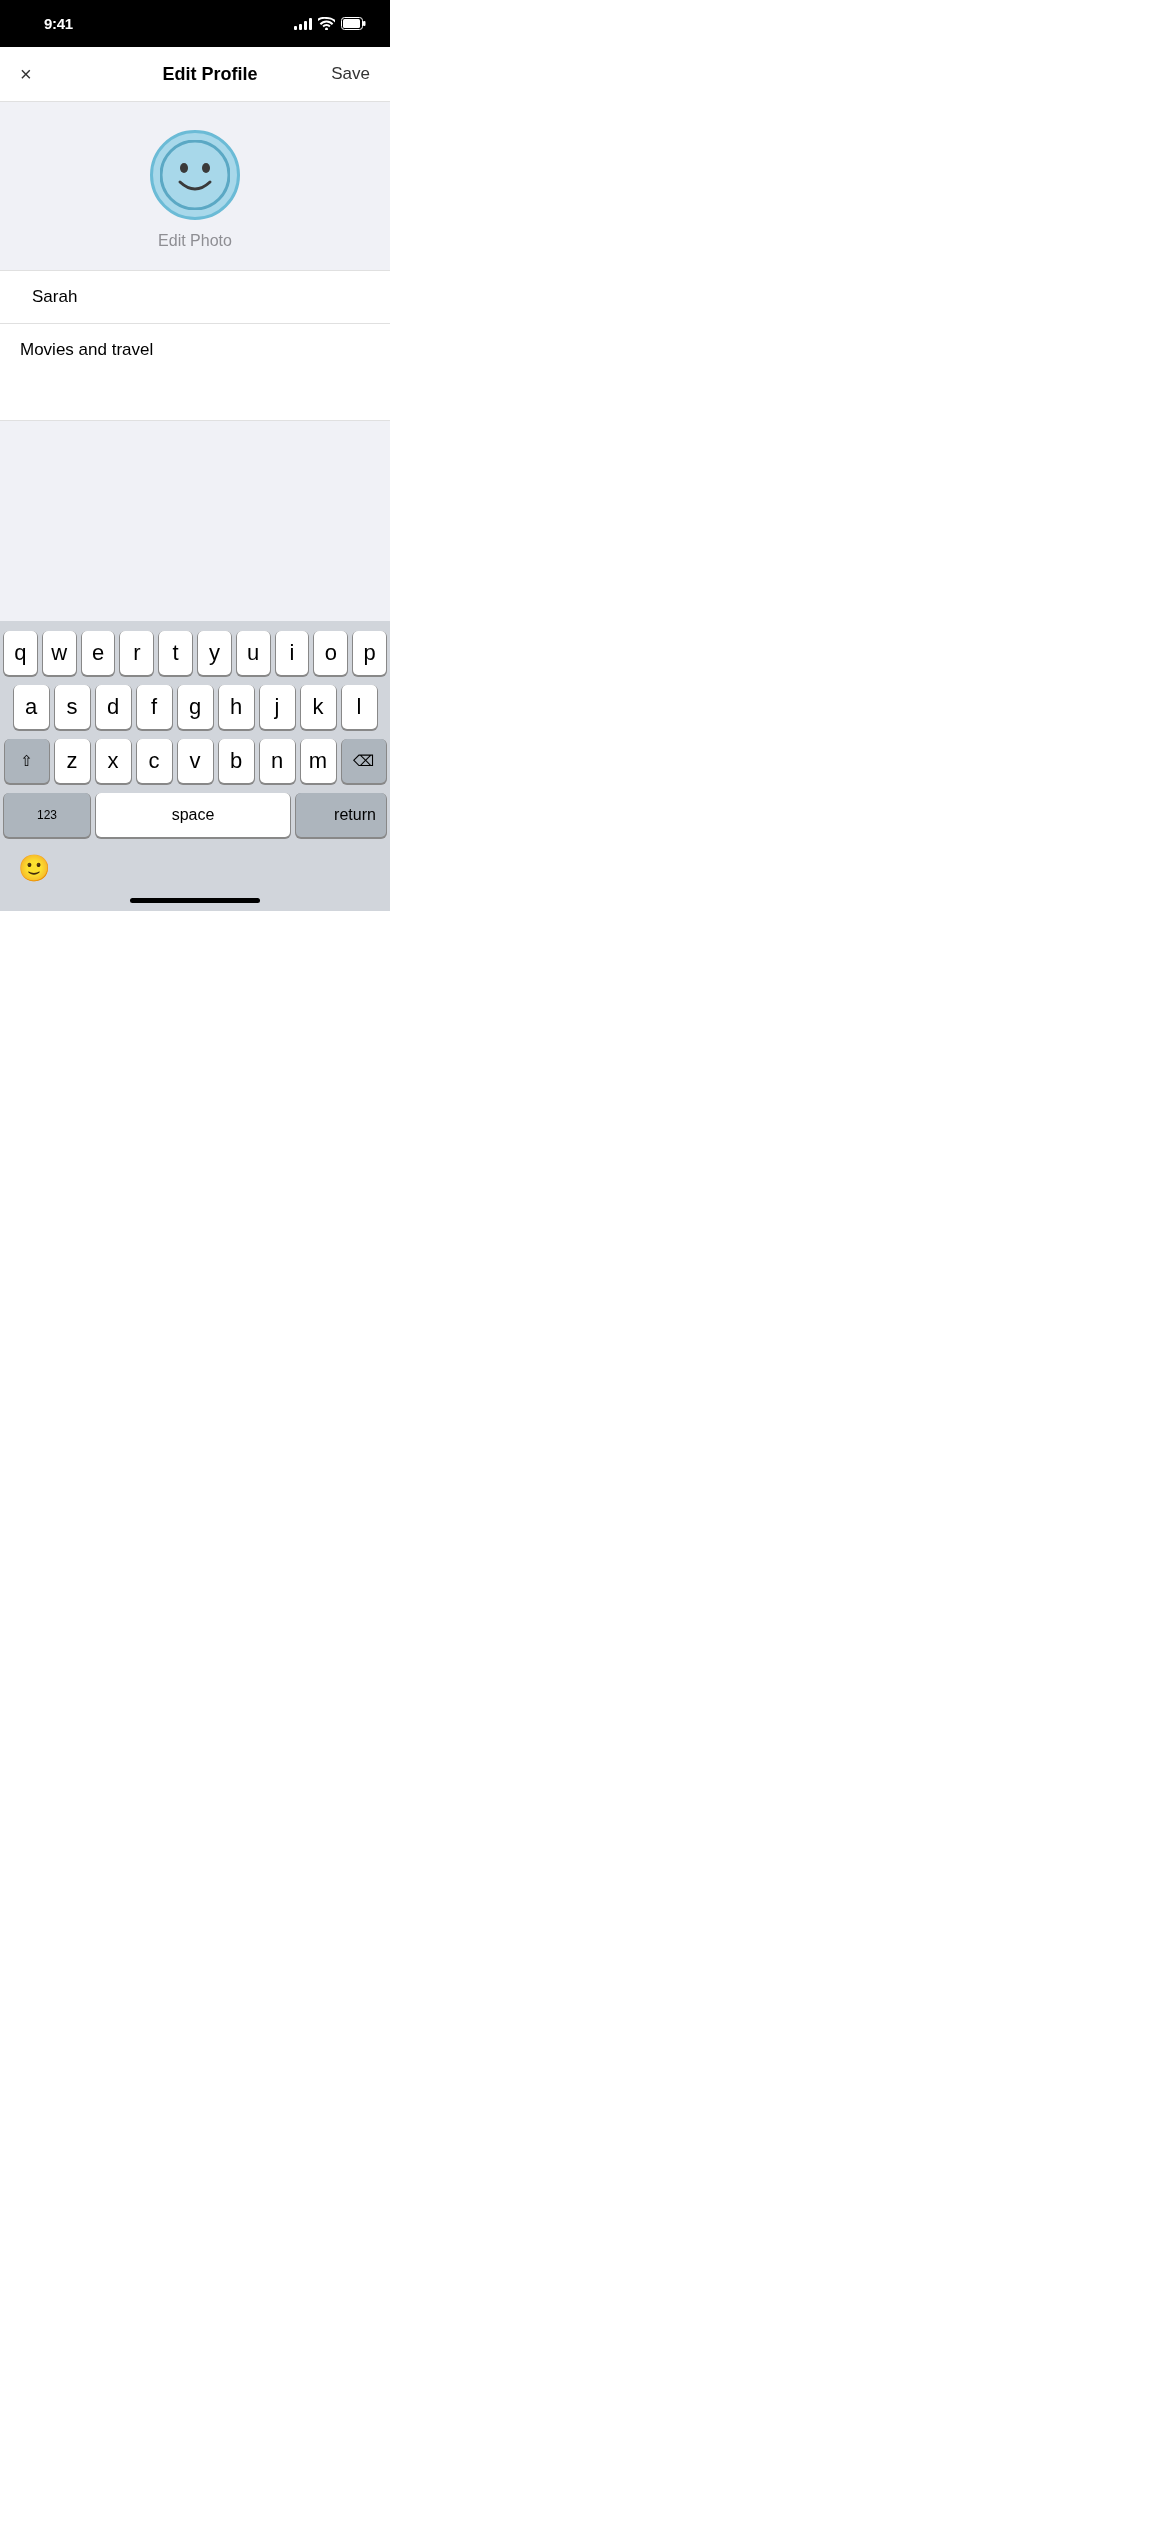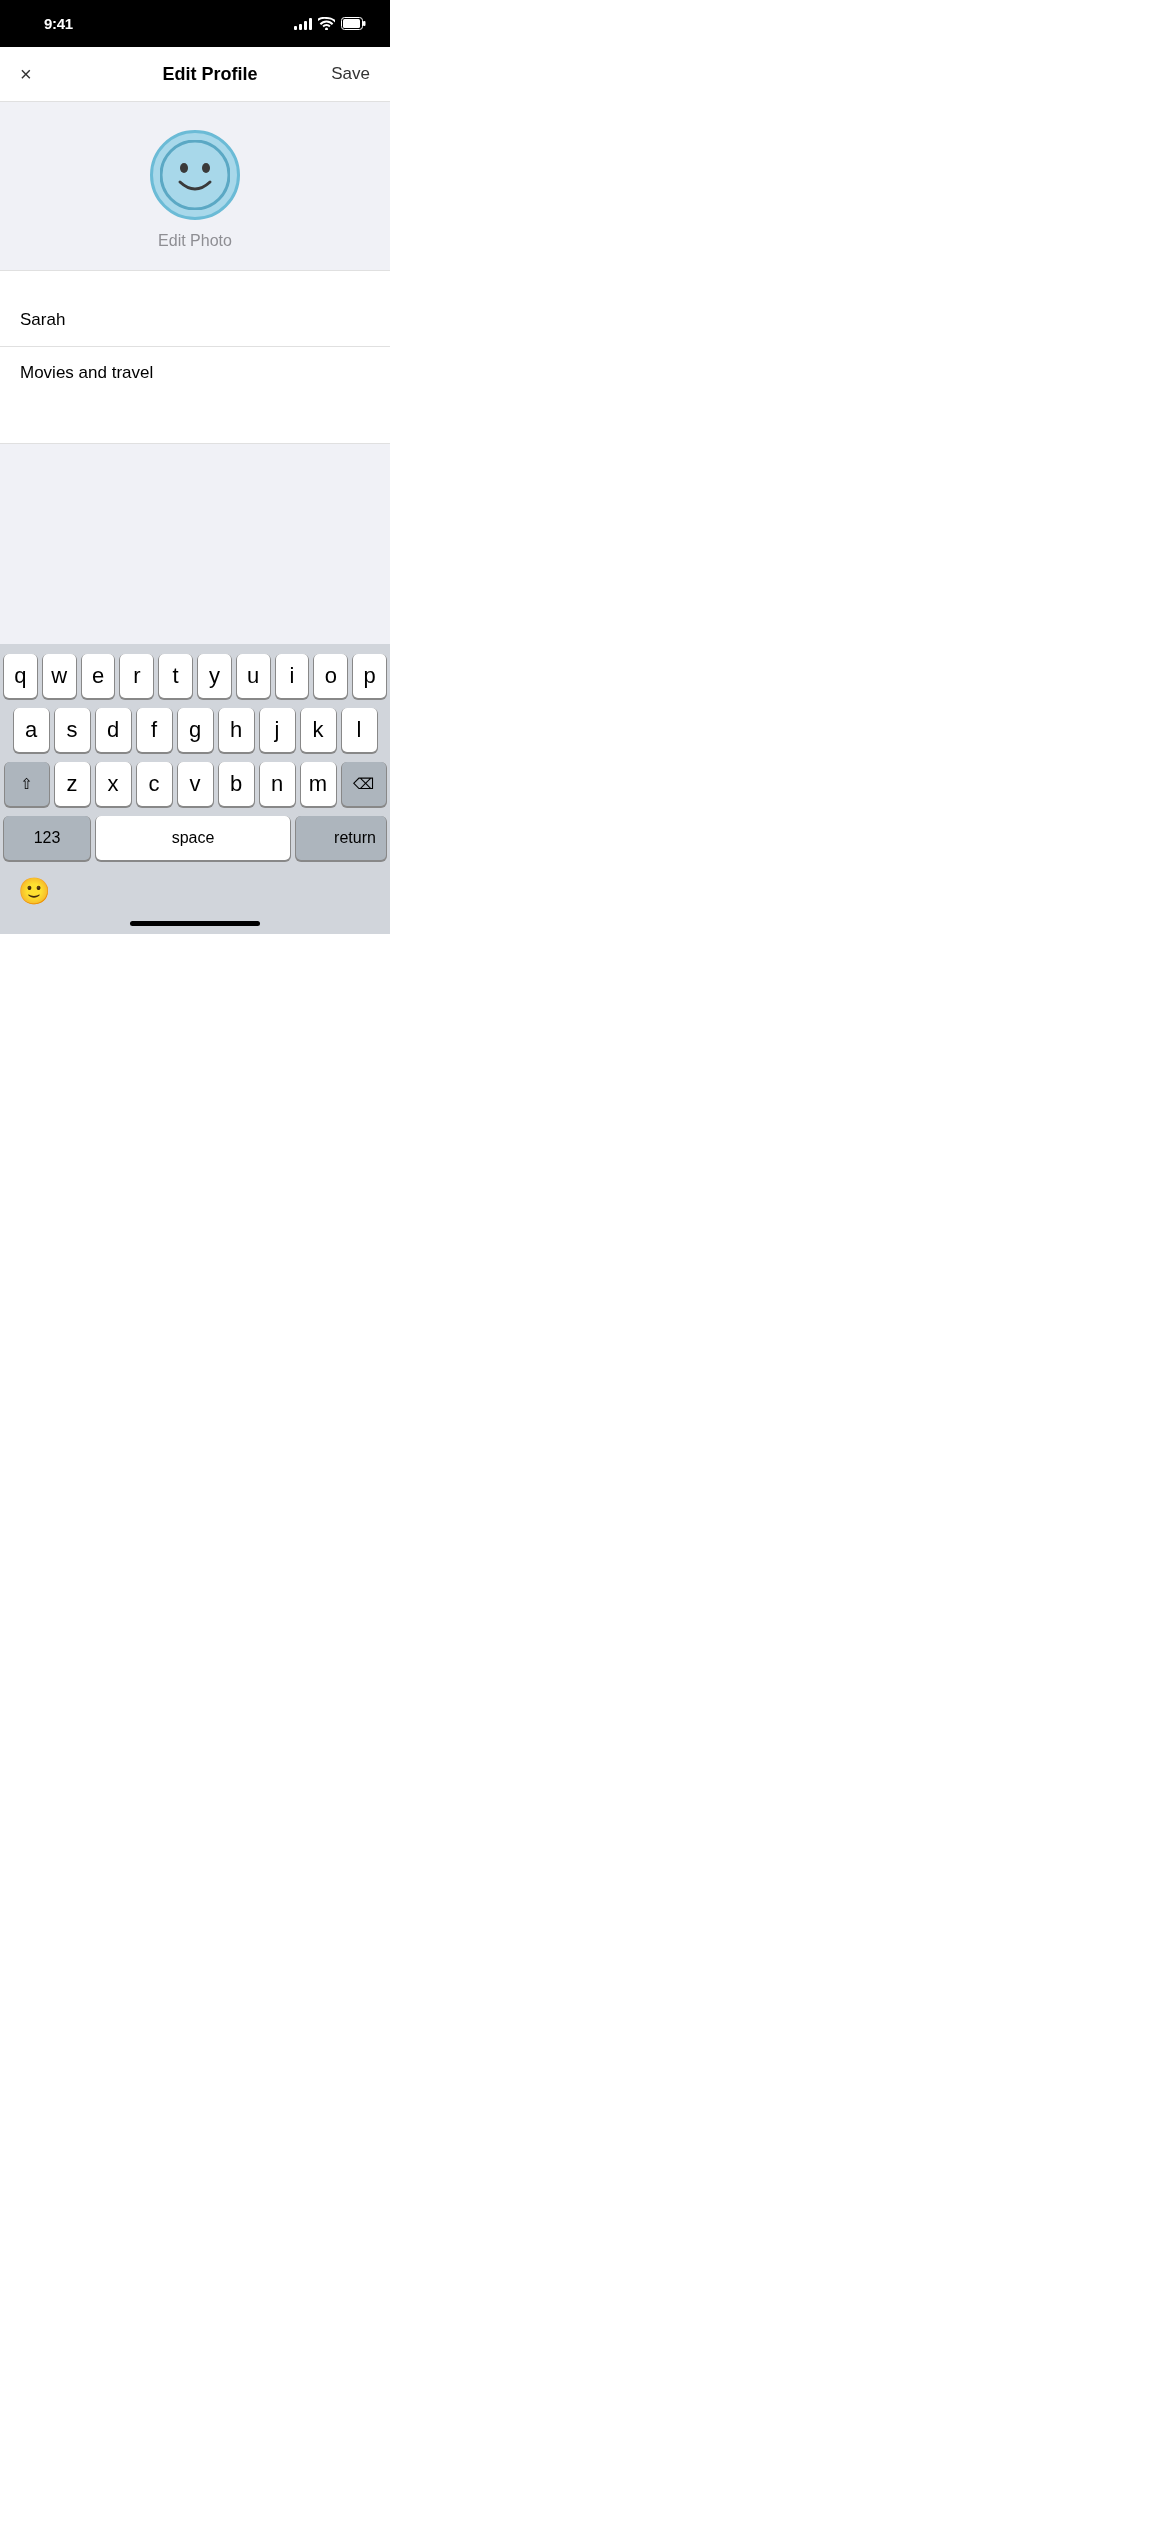--- a/index.html
+++ b/index.html
@@ -101,27 +101,26 @@
       font-size: 16px;
       color: #8e8e93;
       margin-top: 2px;
     }
 
     
     .form-fields {
       background: #fff;
     }
     .field-row {
-      padding: 16px 20px;
+      padding: 16px 32px;
       border-bottom: 0.5px solid #e0e0e0;
       font-size: 17px;
       color: #000;
       display: flex;
       align-items: center;
-      margin-top: 23px;
     }
     .field-row input,
     .field-row textarea {
       border: none;
       outline: none;
       font-size: 17px;
       color: #000;
       width: 100%;
       background: transparent;
       font-family: inherit;
@@ -188,21 +187,21 @@
       flex: 0 0 44px;
       max-width: 44px;
     }
     .key-delete {
       flex: 0 0 44px;
       max-width: 44px;
     }
     .key-123 {
       flex: 0 0 86px;
       max-width: 86px;
-      font-size: 16px;
+      font-size: 12px;
     }
     .key-space {
       flex: 1;
       max-width: 200px;
       font-size: 16px;
     }
     .key-return {
       flex: 0 0 90px;
       max-width: 90px;
       font-size: 16px;

